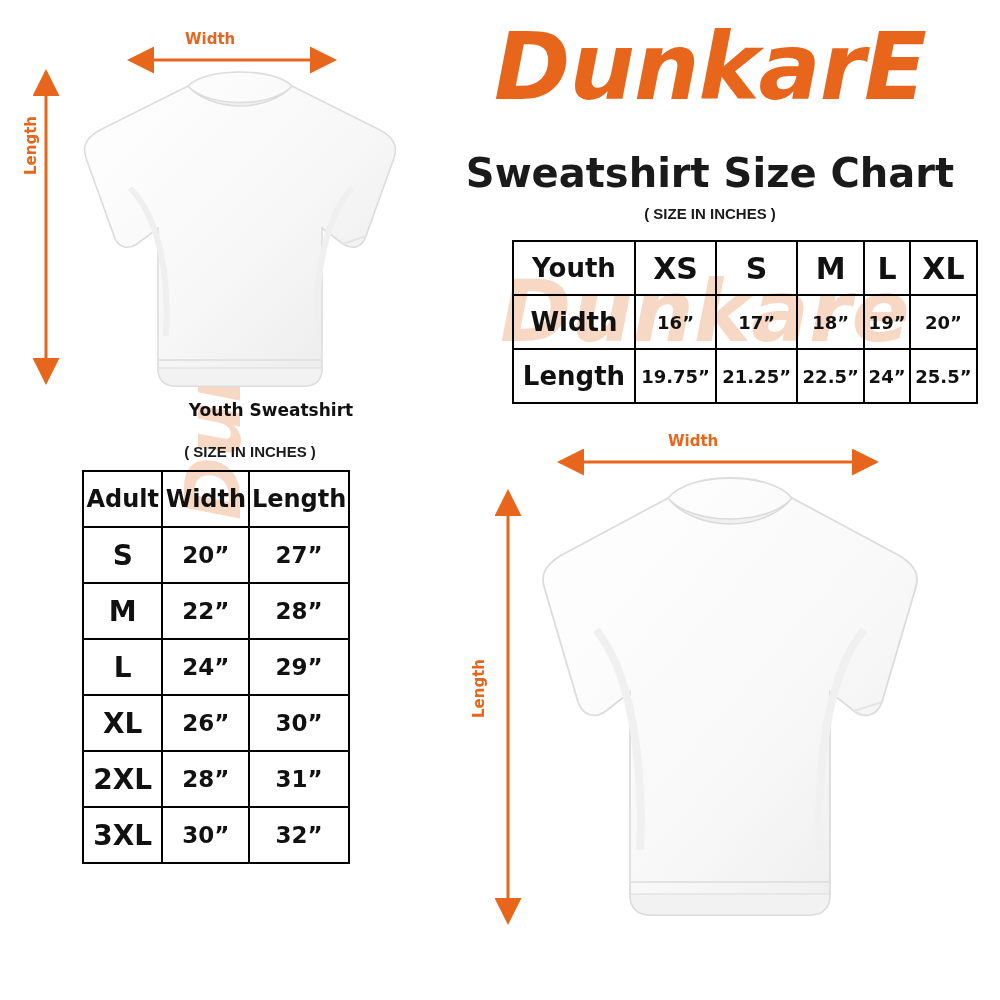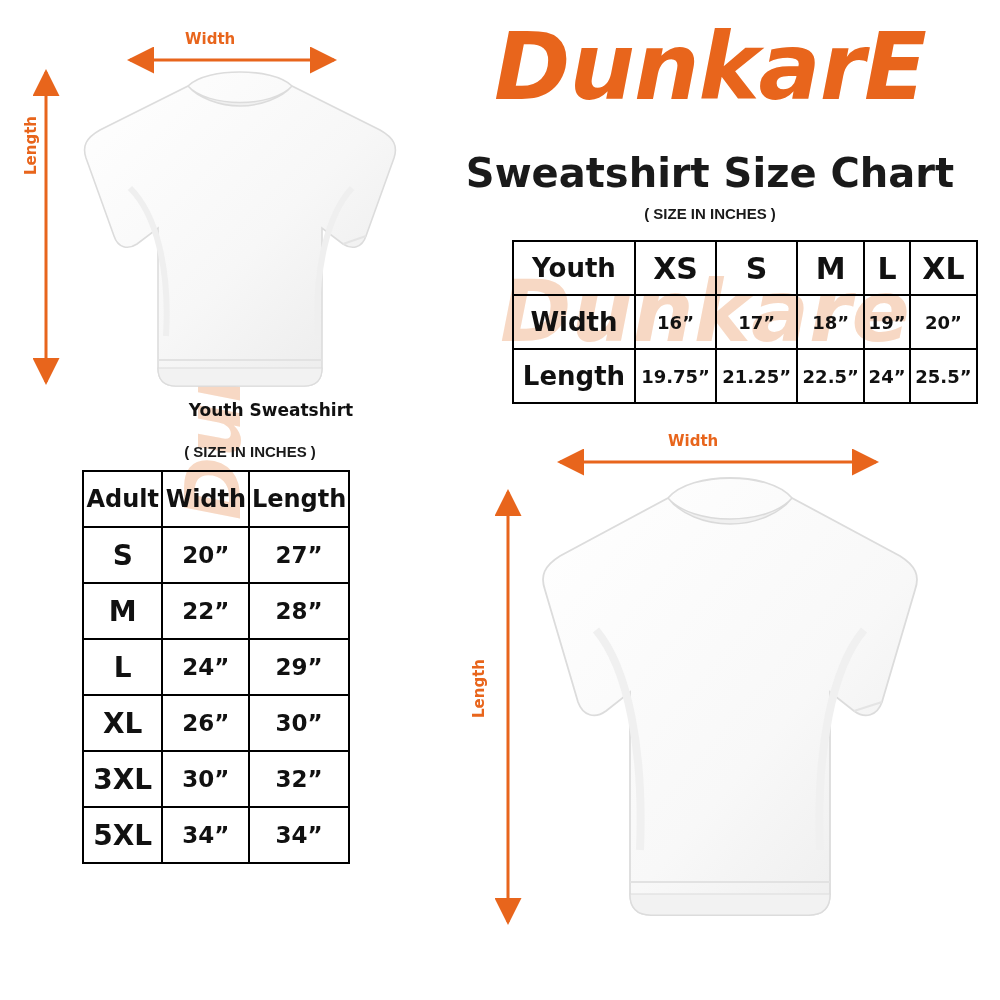--- a/index.html
+++ b/index.html
@@ -338,25 +338,25 @@
         <td class="size-letter">L</td>
         <td class="val">24”</td>
         <td class="val">29”</td>
       </tr>
       <tr>
         <td class="size-letter">XL</td>
         <td class="val">26”</td>
         <td class="val">30”</td>
       </tr>
       <tr>
+        <td class="size-letter">2XL</td>
+        <td class="val">28”</td>
+        <td class="val">31”</td>
+      </tr>
+      <tr>
         <td class="size-letter">3XL</td>
         <td class="val">30”</td>
         <td class="val">32”</td>
       </tr>
-      <tr>
-        <td class="size-letter">5XL</td>
-        <td class="val">34”</td>
-        <td class="val">34”</td>
-      </tr>
     </tbody>
   </table>
 
 </div>
 
 </body></html>

